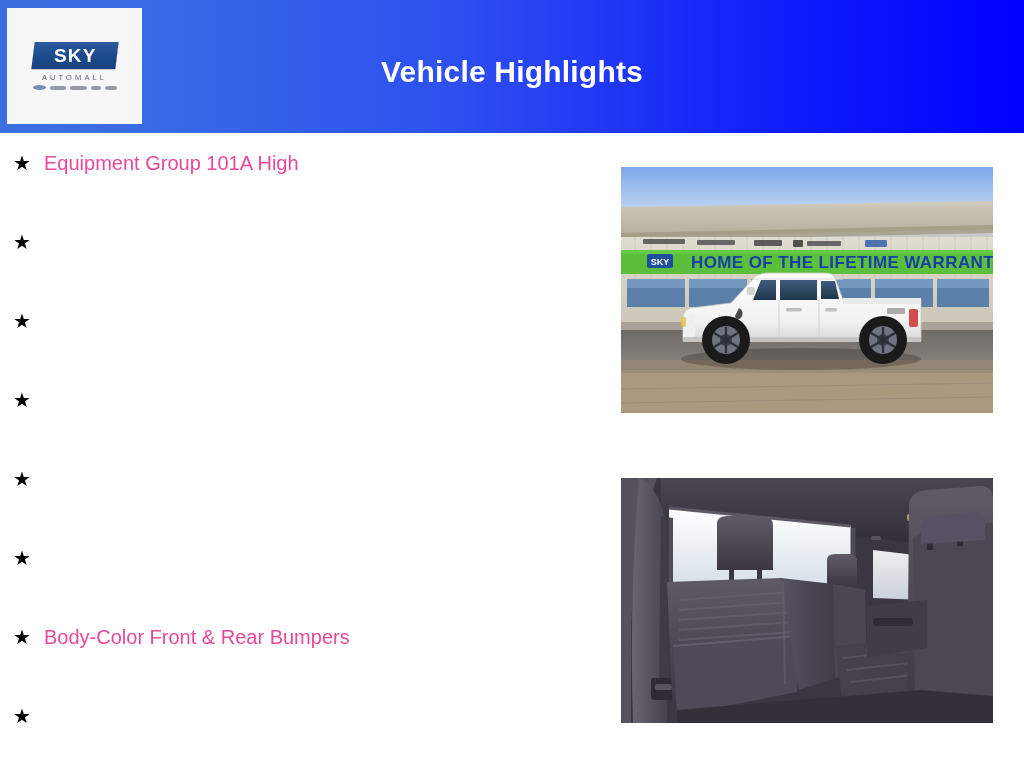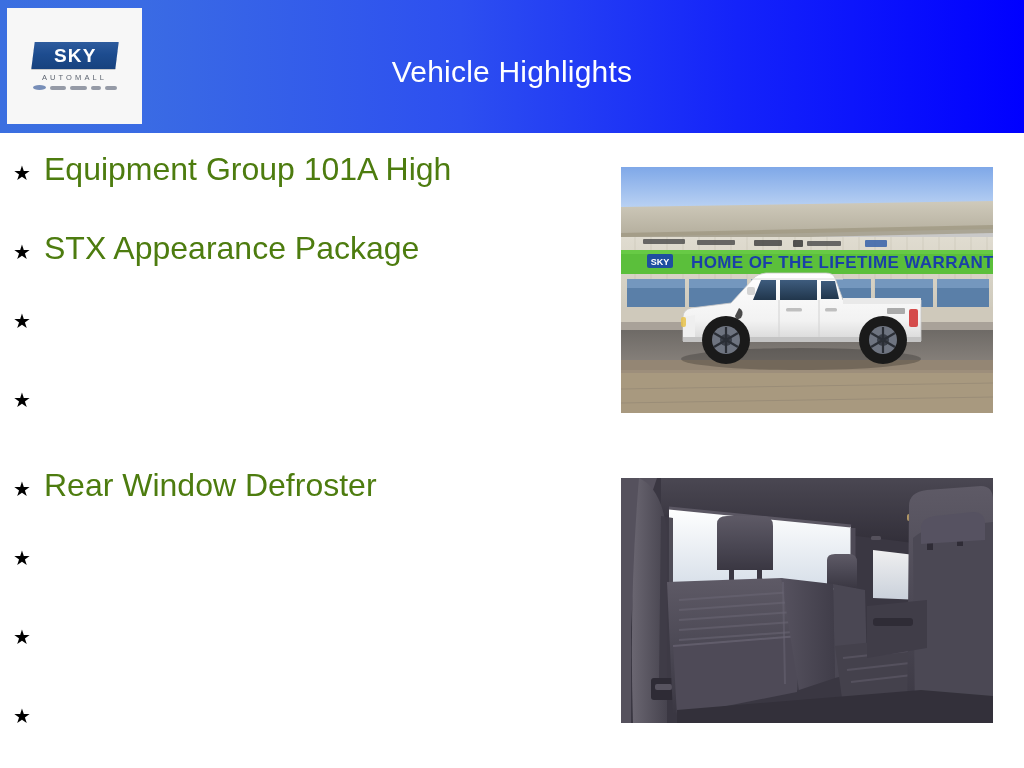--- a/index.html
+++ b/index.html
@@ -29,21 +29,21 @@
     position: absolute;
     left: 0;
     top: 0;
     width: 1024px;
     height: 143px;
     display: flex;
     align-items: center;
     justify-content: center;
     color: #ffffff;
     font-size: 30px;
-    font-weight: 400;
+    font-weight: 700;
     letter-spacing: 0.2px;
     white-space: nowrap;
   }
   #logo-box {
     position: absolute;
     left: 7px;
     top: 8px;
     width: 135px;
     height: 116px;
     background: #f7f7f7;
@@ -119,22 +119,22 @@
     padding-left: 13px;
   }
   .star-bullet {
     width: 31px;
     flex: 0 0 31px;
     color: #000000;
     font-size: 20px;
     line-height: 1;
   }
   .highlight-text {
-    color: #4d7c0f;
-    font-size: 32px;
+    color: #ec4899;
+    font-size: 20px;
     line-height: 1;
     white-space: nowrap;
   }
 
   
   .photo-frame {
     position: absolute;
     overflow: hidden;
     background: #c9c9c9;
   }
@@ -175,42 +175,41 @@
 
 <div id="highlights-list">
 
   <div class="highlight-row">
     <span class="star-bullet">★</span>
     <span class="highlight-text">Equipment Group 101A High</span>
   </div>
 
   <div class="highlight-row">
     <span class="star-bullet">★</span>
-    <span class="highlight-text">STX Appearance Package</span>
-  </div>
-
-  <div class="highlight-row">
-    <span class="star-bullet">★</span>
-  </div>
-
-  <div class="highlight-row">
-    <span class="star-bullet">★</span>
-  </div>
-
-  <div class="highlight-row">
-    <span class="star-bullet">★</span>
-    <span class="highlight-text">Rear Window Defroster</span>
-  </div>
-
-  <div class="highlight-row">
-    <span class="star-bullet">★</span>
-  </div>
-
-  <div class="highlight-row">
-    <span class="star-bullet">★</span>
+  </div>
+
+  <div class="highlight-row">
+    <span class="star-bullet">★</span>
+  </div>
+
+  <div class="highlight-row">
+    <span class="star-bullet">★</span>
+  </div>
+
+  <div class="highlight-row">
+    <span class="star-bullet">★</span>
+  </div>
+
+  <div class="highlight-row">
+    <span class="star-bullet">★</span>
+  </div>
+
+  <div class="highlight-row">
+    <span class="star-bullet">★</span>
+    <span class="highlight-text">Body-Color Front &amp; Rear Bumpers</span>
   </div>
 
   <div class="highlight-row">
     <span class="star-bullet">★</span>
   </div>
 
 </div>
 
 <div class="photo-frame" id="photo-exterior">
   <svg class="photo-svg" viewBox="0 0 372 246" preserveAspectRatio="none">

